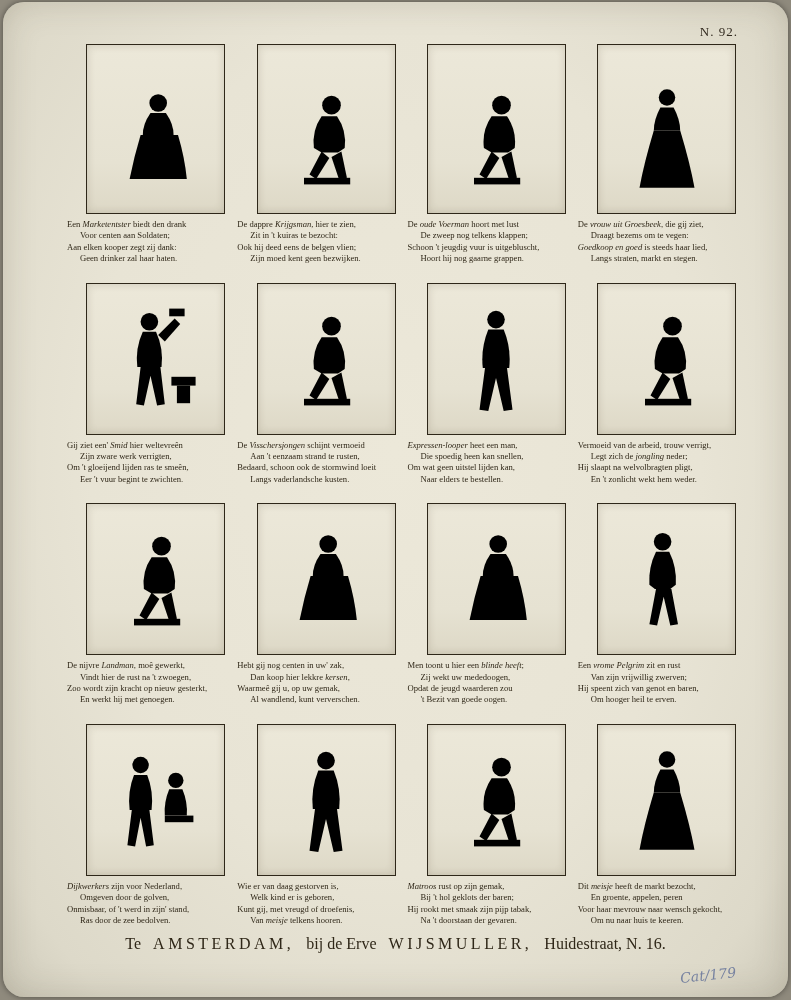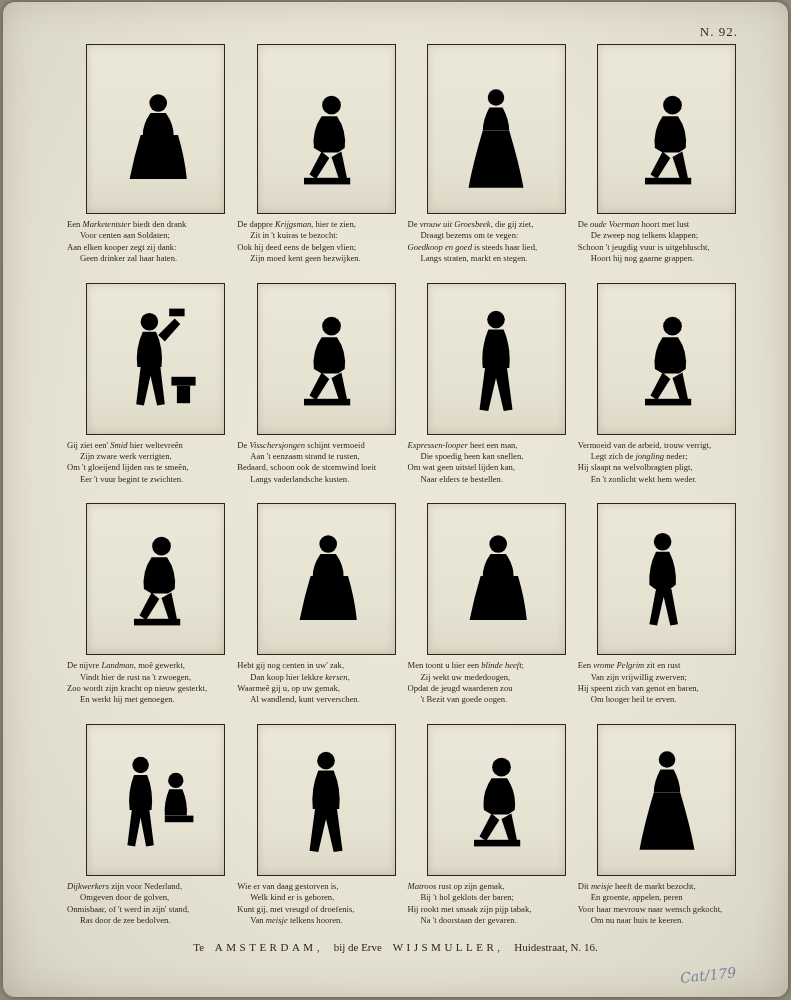--- a/index.html
+++ b/index.html
@@ -6,21 +6,21 @@
   body{
     width:791px;height:1000px;
     background:#8f8a7d;
     font-family:"Liberation Serif","DejaVu Serif",serif;
     overflow:hidden;position:relative;
   }
   .paper{
     position:absolute;left:3px;top:2px;right:3px;bottom:3px;
     background:
       radial-gradient(ellipse at 50% 45%, #ece8d9 0%, #e8e4d5 55%, #ddd9c9 88%, #cfcbbb 100%);
-    border-radius:12px;
+    border-radius:21px;
     box-shadow:inset 0 0 34px rgba(70,60,40,.18), 0 0 6px rgba(0,0,0,.45);
     color:#332b20;
   }
   .plate-number{
     position:absolute;top:22px;right:50px;
     font-size:13px;letter-spacing:1px;
   }
   .grid{
     position:absolute;left:64px;right:52px;top:42px;
     display:grid;
@@ -42,21 +42,21 @@
   .cap{
     margin-top:5px;width:100%;
     font-size:8.6px;line-height:11.4px;
     text-align:left;color:#2f2718;
   }
   .ln{white-space:nowrap;}
   .ln.in{padding-left:13px;}
   .ln i{font-style:italic;}
   .imprint{
     position:absolute;left:0;right:0;bottom:44px;
-    text-align:center;font-size:11px;color:#2f2718;
+    text-align:center;font-size:16px;color:#2f2718;
   }
   .imprint .caps{letter-spacing:3.5px;}
   .imprint span{margin:0 4px;}
   .handwriting{
     position:absolute;right:52px;bottom:14px;
     font-style:italic;font-size:14px;color:#66749a;
     transform:rotate(-6deg);opacity:.85;
     font-family:"DejaVu Serif",serif;
   }
   svg.defs{position:absolute;width:0;height:0;}
@@ -193,42 +193,42 @@
         <div class="ln">De dappre <i>Krijgsman</i>, hier te zien,</div>
         <div class="ln in">Zit in 't kuiras te bezocht:</div>
         <div class="ln">Ook hij deed eens de belgen vlien;</div>
         <div class="ln in">Zijn moed kent geen bezwijken.</div>
       </figcaption>
     </figure>
 
     <figure class="cell row1">
       <div class="frame">
         <svg class="wc" viewBox="0 0 100 120">
+            <use href="#fig-seated"></use>
+          </svg>
+      </div>
+      <figcaption class="cap">
+        <div class="ln">De <i>oude Voerman</i> hoort met lust</div>
+        <div class="ln in">De zweep nog telkens klappen;</div>
+        <div class="ln">Schoon 't jeugdig vuur is uitgebluscht,</div>
+        <div class="ln in">Hoort hij nog gaarne grappen.</div>
+      </figcaption>
+    </figure>
+
+    <figure class="cell row1">
+      <div class="frame">
+        <svg class="wc" viewBox="0 0 100 120">
             <use href="#fig-woman"></use>
           </svg>
       </div>
       <figcaption class="cap">
         <div class="ln">De <i>vrouw uit Groesbeek</i>, die gij ziet,</div>
         <div class="ln in">Draagt bezems om te vegen:</div>
         <div class="ln"><i>Goedkoop en goed</i> is steeds haar lied,</div>
         <div class="ln in">Langs straten, markt en stegen.</div>
-      </figcaption>
-    </figure>
-
-    <figure class="cell row1">
-      <div class="frame">
-        <svg class="wc" viewBox="0 0 100 120">
-            <use href="#fig-seated"></use>
-          </svg>
-      </div>
-      <figcaption class="cap">
-        <div class="ln">De <i>oude Voerman</i> hoort met lust</div>
-        <div class="ln in">De zweep nog telkens klappen;</div>
-        <div class="ln">Schoon 't jeugdig vuur is uitgebluscht,</div>
-        <div class="ln in">Hoort hij nog gaarne grappen.</div>
       </figcaption>
     </figure>
 
     <figure class="cell">
       <div class="frame">
         <svg class="wc" viewBox="0 0 100 120">
             <use href="#fig-worker"></use>
           </svg>
       </div>
       <figcaption class="cap">

